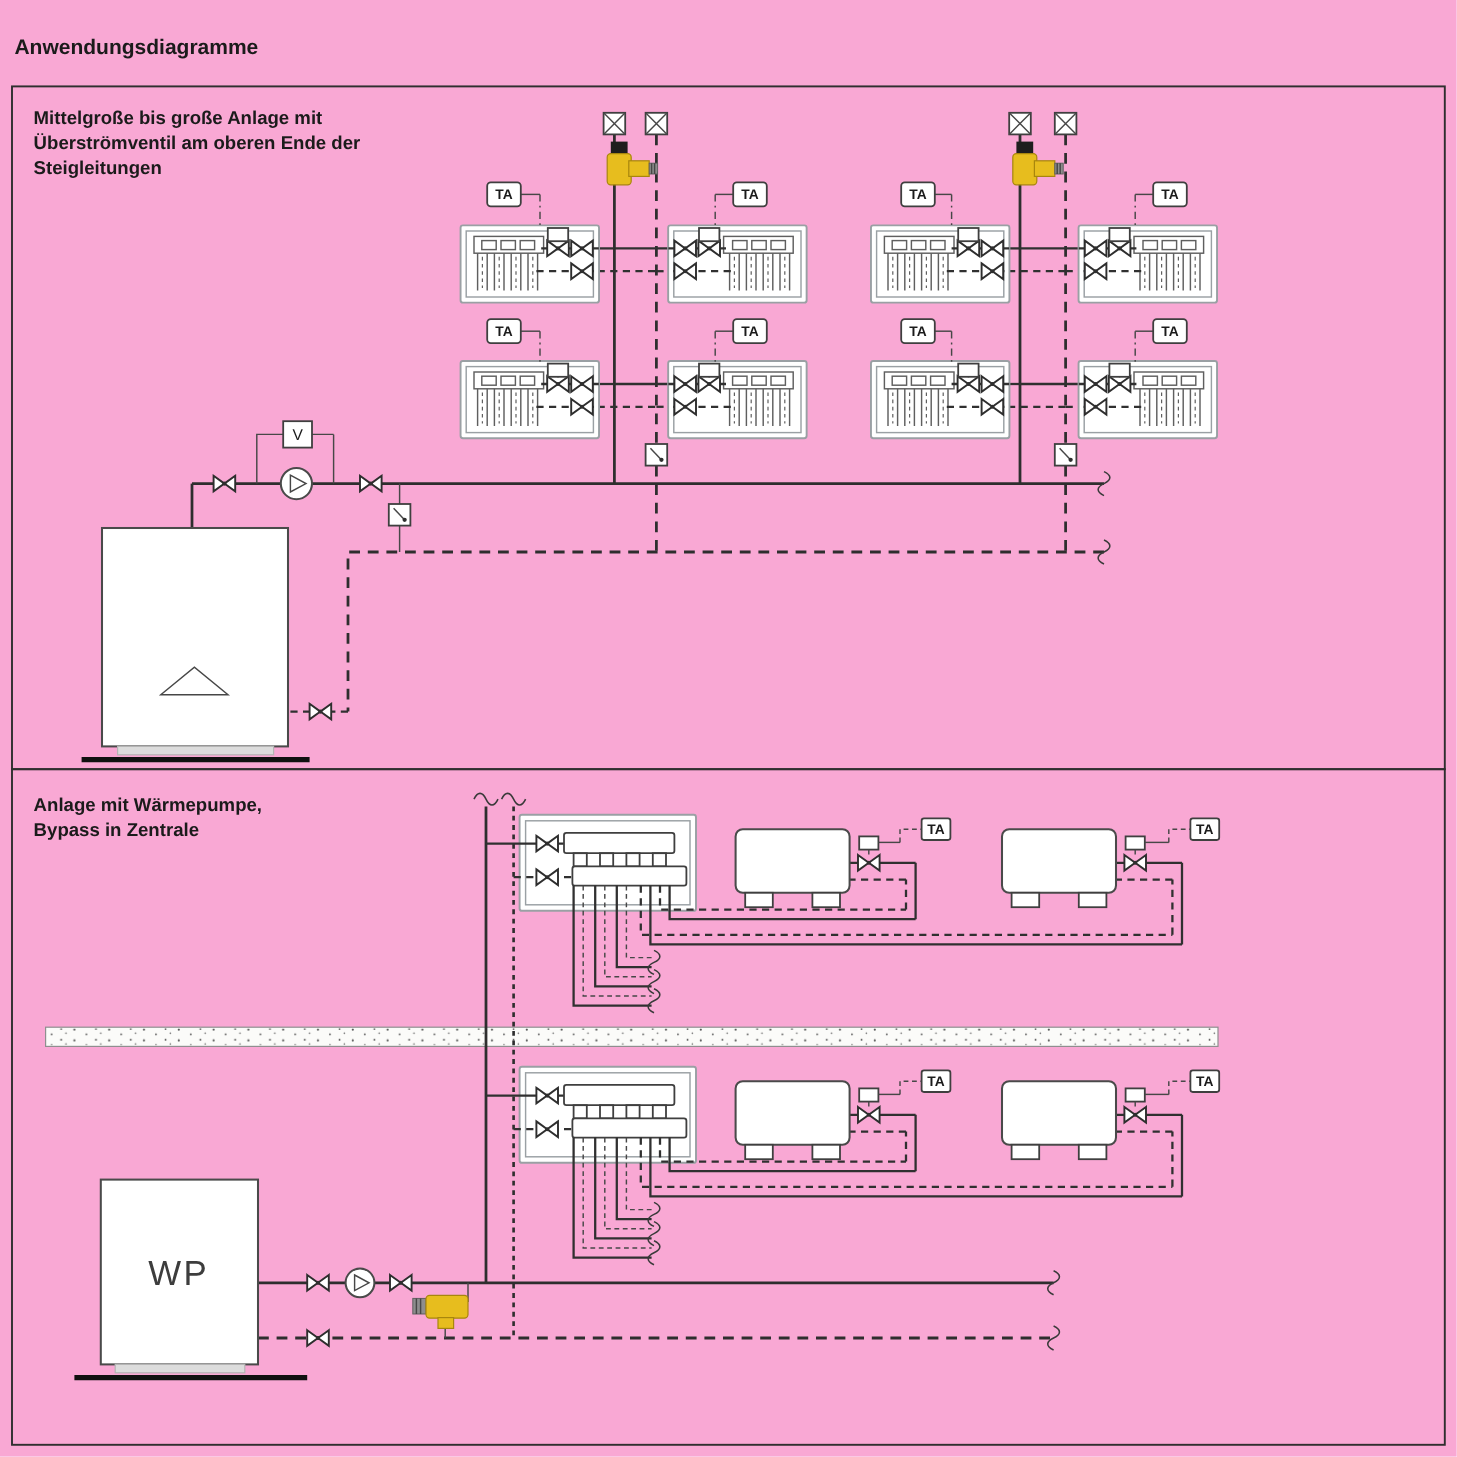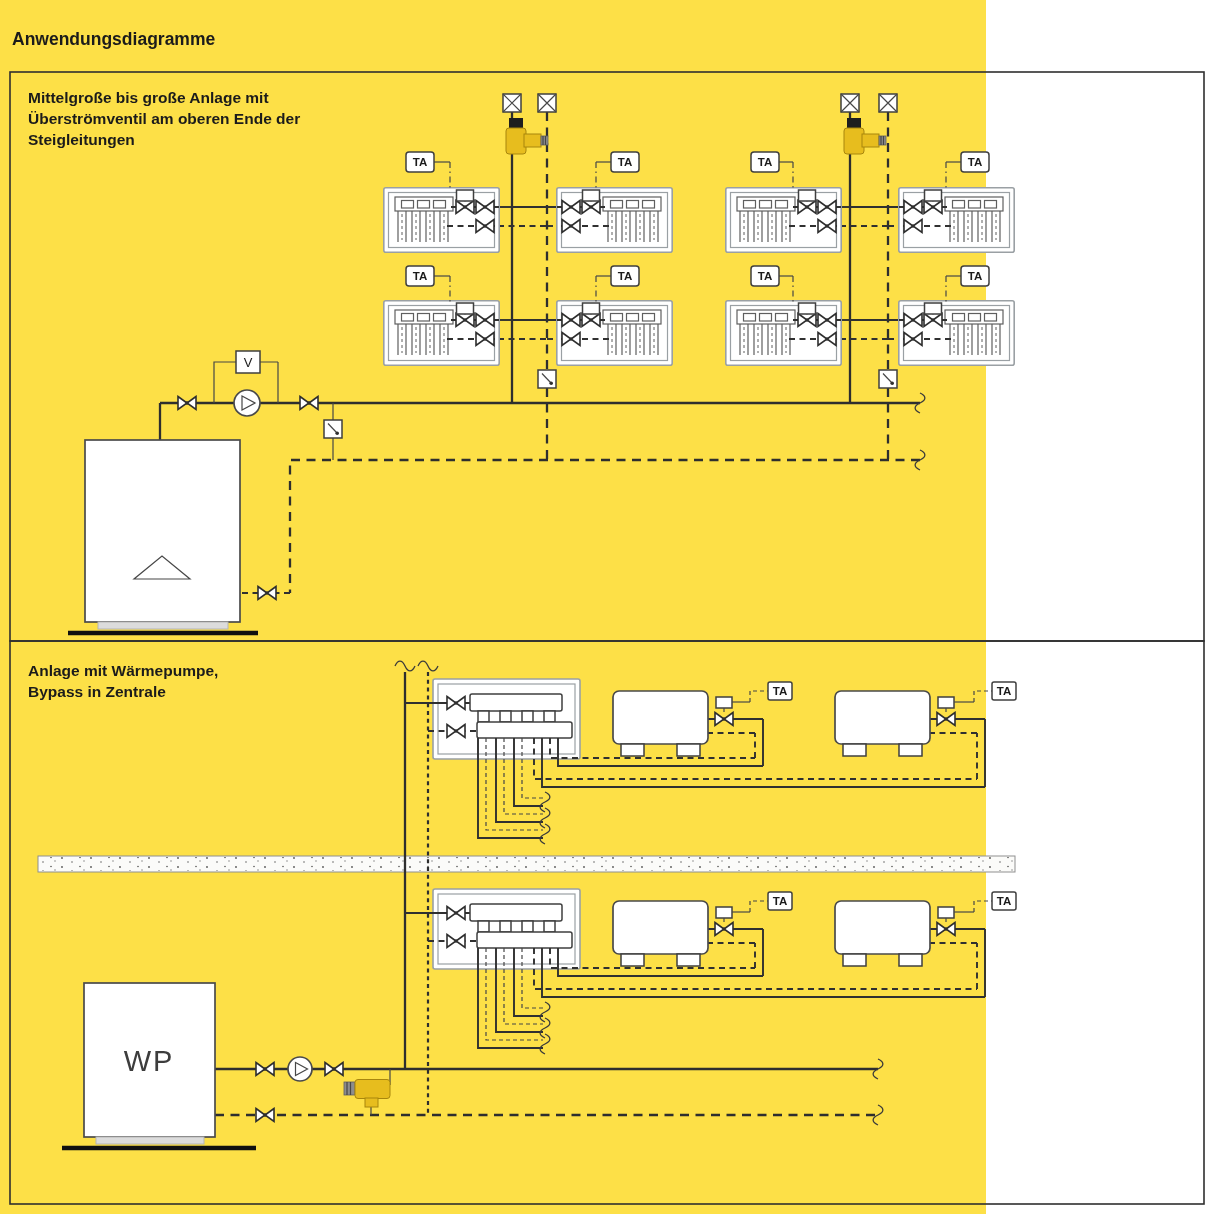--- a/index.html
+++ b/index.html
@@ -1,16 +1,16 @@
 <!DOCTYPE html>
 <html><head>
 <meta charset="utf-8">
 <style>
   html,body{margin:0;padding:0;background:#fff;}
-  #stage{position:relative;width:986px;height:1214px;background:#fde047;font-family:"Liberation Sans",sans-serif;}
+  #stage{position:relative;width:1214px;height:1214px;background:#f9a8d4;font-family:"Liberation Sans",sans-serif;}
   svg{position:absolute;left:0;top:0;}
   text{font-family:"Liberation Sans",sans-serif;fill:#1b1b1b;}
   .pagetitle{font-size:17.5px;font-weight:bold;}
   .paneltitle{font-size:15.5px;font-weight:bold;}
   .talbl{font-size:11.5px;font-weight:bold;text-anchor:middle;}
   .vlbl{font-size:13px;text-anchor:middle;}
   .wplbl{font-size:29px;fill:#3d3d3d;letter-spacing:2px;text-anchor:middle;}
   .frame{fill:none;stroke:#2f2f2f;stroke-width:1.6;}
   .pipe{stroke:#2e2e2e;stroke-width:2.3;fill:none;}
   .piped{stroke:#2e2e2e;stroke-width:2.3;fill:none;stroke-dasharray:9 6.5;}

